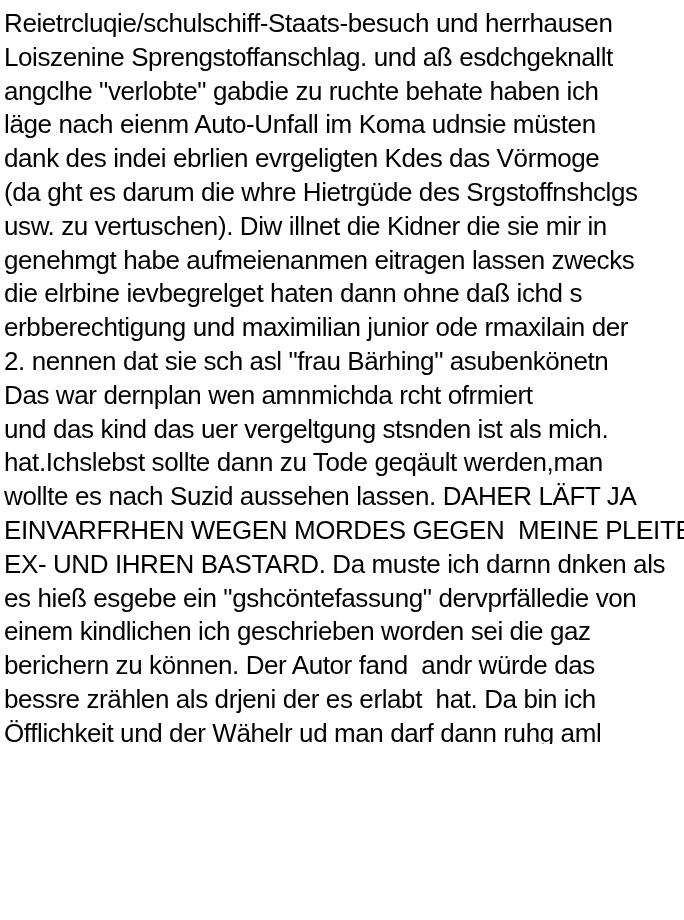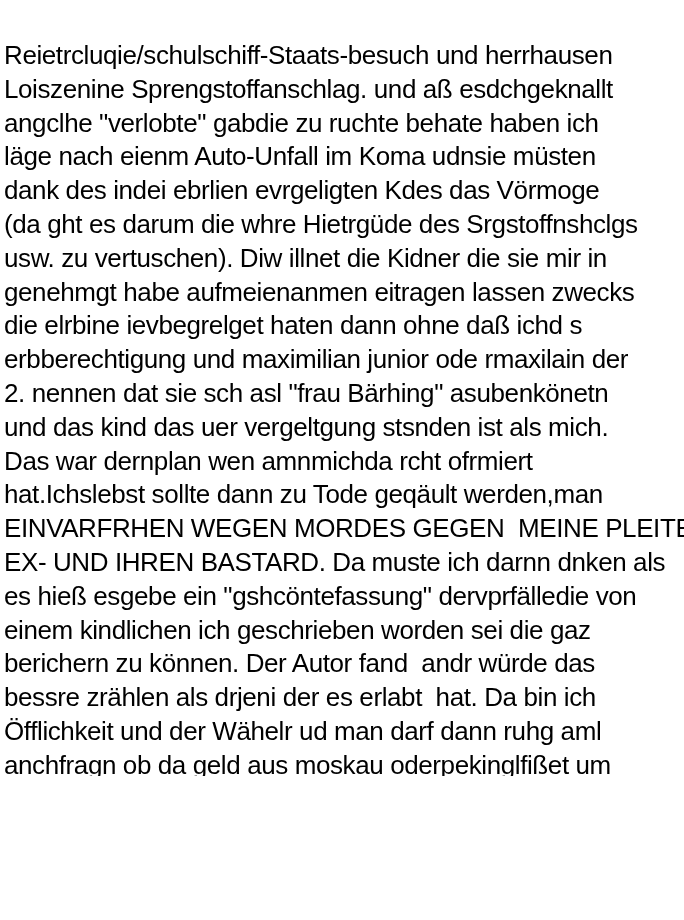--- a/index.html
+++ b/index.html
@@ -8,21 +8,20 @@
     background: #ffffff;
   }
   .page {
     position: relative;
     width: 684px;
     height: 744px;
     box-sizing: border-box;
     padding: 7px 12px 0 4px;
     overflow: hidden;
     background: #ffffff;
-    margin-top: 32px;
   }
   .doc-body {
     width: 100%;
   }
   .line {
     font-family: "Liberation Sans", "DejaVu Sans", sans-serif;
     font-size: 26px;
     line-height: 33.8px;
     letter-spacing: -0.4px;
     color: #000000;
@@ -39,23 +38,24 @@
       <div class="line">Loiszenine Sprengstoffanschlag. und aß esdchgeknallt</div>
       <div class="line">angclhe "verlobte" gabdie zu ruchte behate haben ich</div>
       <div class="line">läge nach eienm Auto-Unfall im Koma udnsie müsten</div>
       <div class="line">dank des indei ebrlien evrgeligten Kdes das Vörmoge</div>
       <div class="line">(da ght es darum die whre Hietrgüde des Srgstoffnshclgs</div>
       <div class="line">usw. zu vertuschen). Diw illnet die Kidner die sie mir in</div>
       <div class="line">genehmgt habe aufmeienanmen eitragen lassen zwecks</div>
       <div class="line">die elrbine ievbegrelget haten dann ohne daß ichd s</div>
       <div class="line">erbberechtigung und maximilian junior ode rmaxilain der</div>
       <div class="line">2. nennen dat sie sch asl "frau Bärhing" asubenkönetn</div>
+      <div class="line">Das war dernplan wen amnmichda rcht ofrmiert</div>
       <div class="line">und das kind das uer vergeltgung stsnden ist als mich.</div>
-      <div class="line">Das war dernplan wen amnmichda rcht ofrmiert</div>
       <div class="line">hat.Ichslebst sollte dann zu Tode geqäult werden,man</div>
+      <div class="line">wollte es nach Suzid aussehen lassen. DAHER LÄFT JA</div>
       <div class="line">EINVARFRHEN WEGEN MORDES GEGEN  MEINE PLEITE</div>
       <div class="line">EX- UND IHREN BASTARD. Da muste ich darnn dnken als</div>
       <div class="line">es hieß esgebe ein "gshcöntefassung" dervprfälledie von</div>
       <div class="line">einem kindlichen ich geschrieben worden sei die gaz</div>
       <div class="line">berichern zu können. Der Autor fand  andr würde das</div>
       <div class="line">bessre zrählen als drjeni der es erlabt  hat. Da bin ich</div>
       <div class="line">Öfflichkeit und der Wähelr ud man darf dann ruhg aml</div>
       <div class="line">anchfragn ob da geld aus moskau oderpekinglfißet um</div>
     </div>
 </main>

